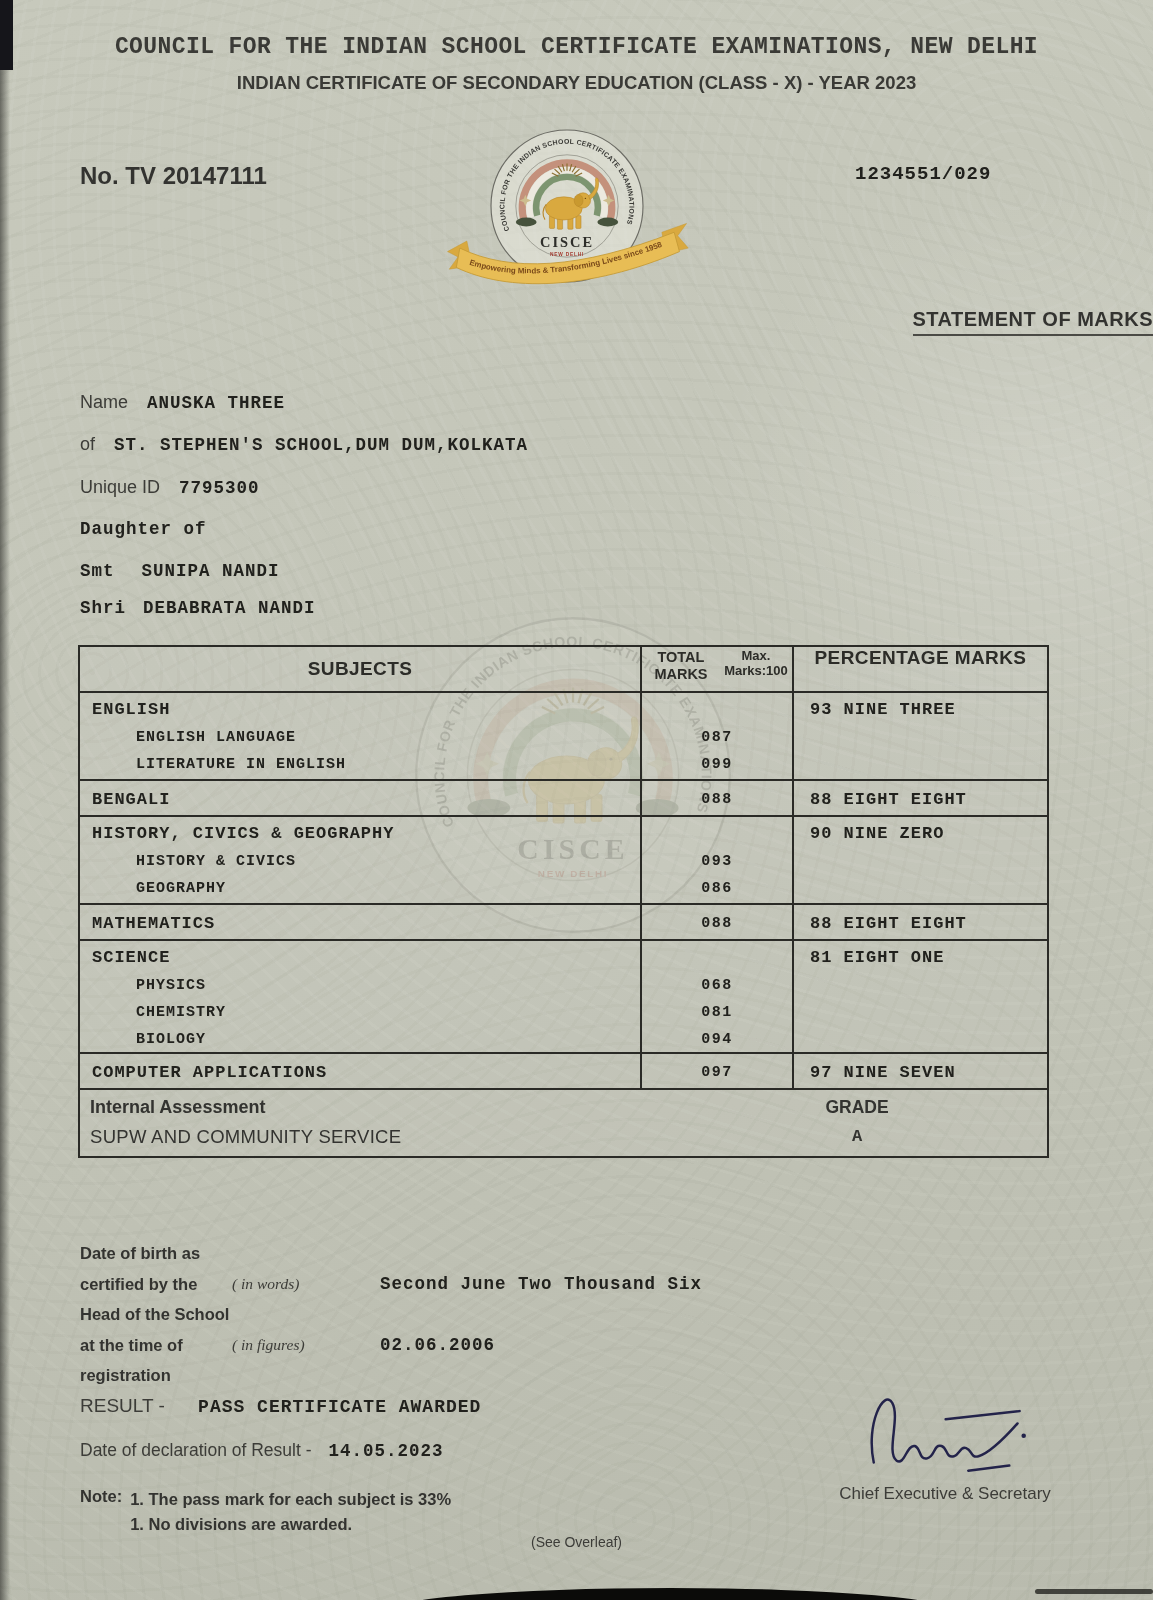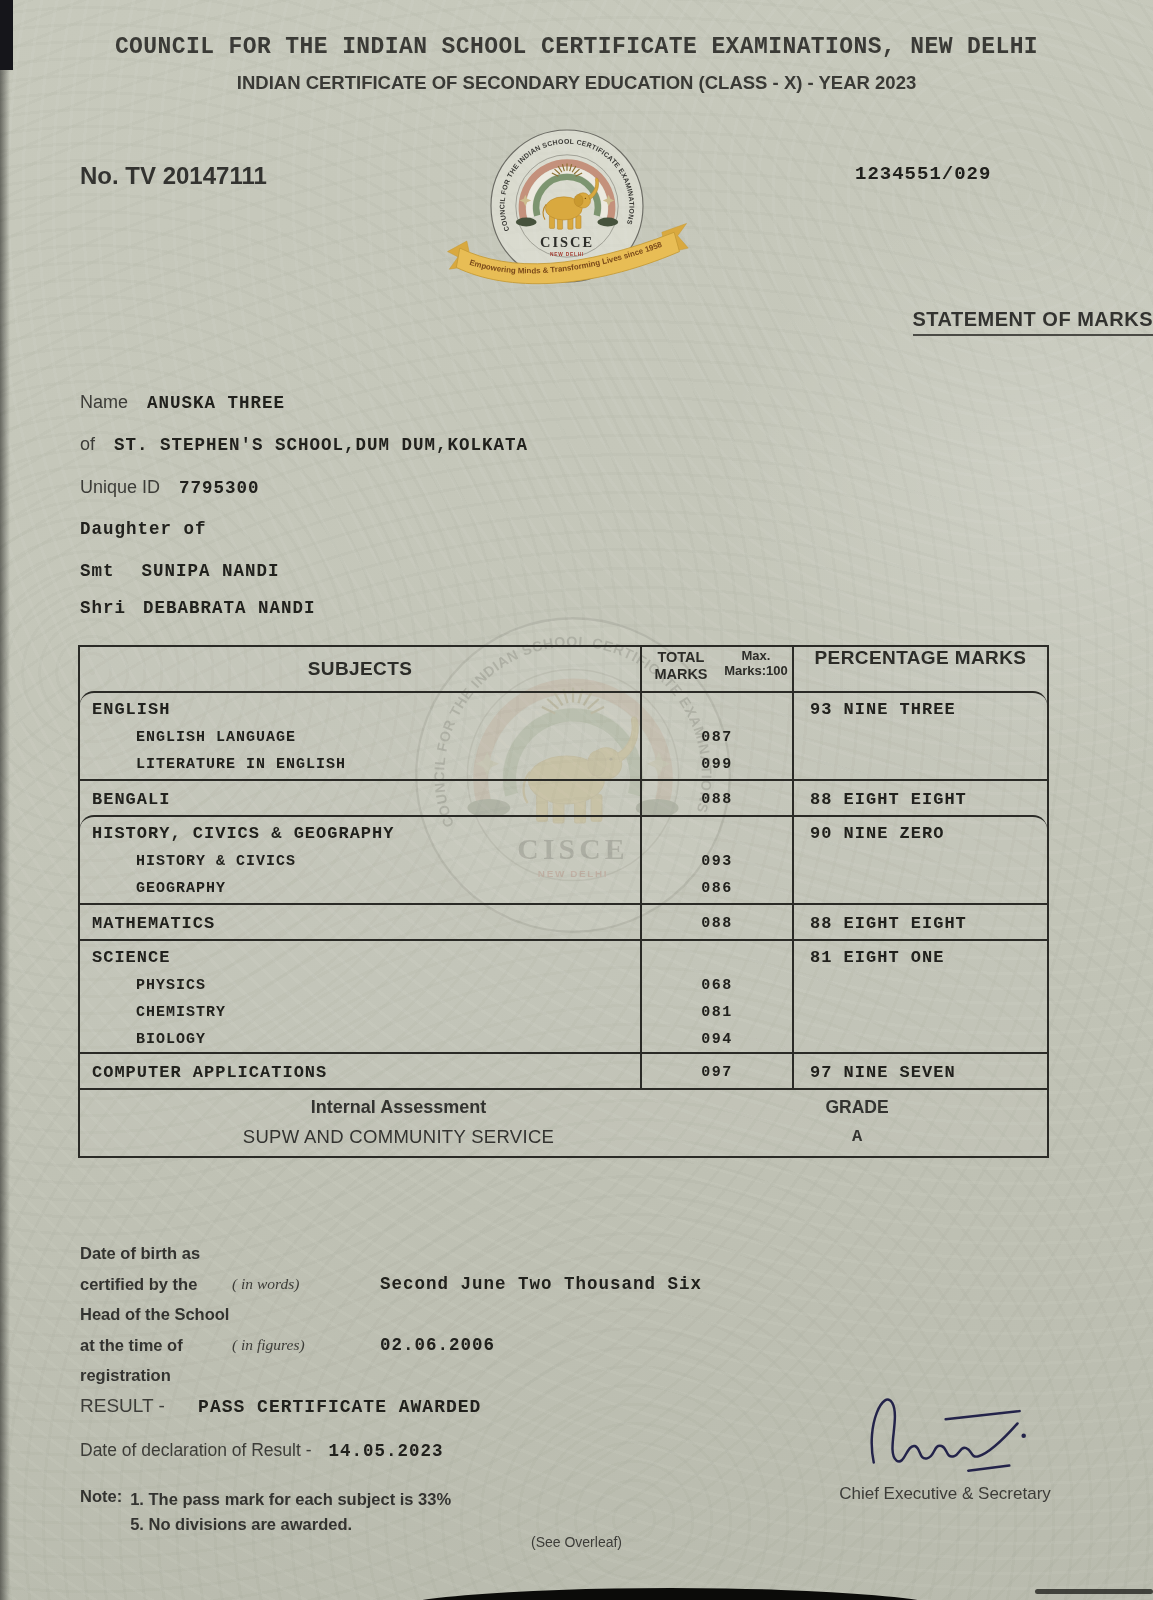--- a/index.html
+++ b/index.html
@@ -68,25 +68,25 @@
     font-weight:bold; font-size:15px; letter-spacing:1px; color:#21211d;}
   .mk-spacer{height:31px;}
   .mark{height:27px; line-height:27px; font-family:"Liberation Mono",monospace; font-weight:bold;
     font-size:15px; letter-spacing:1.5px; color:#21211d;}
   .pct{margin-top:7px; padding-left:16px; font-family:"Liberation Mono",monospace; font-weight:bold;
     font-size:17px; letter-spacing:1px; color:#21211d; white-space:nowrap;}
   .band.single{height:36px;}
   .band.single .subj{line-height:37px; height:36px;}
   .band.single .mark{line-height:37px; height:36px;}
   .band.single .pct{margin-top:0; line-height:37px;}
-  .band.b-eng,.band.b-hist{height:88px; padding-bottom:0;border-radius:14px;}
+  .band.b-eng,.band.b-hist{height:88px; padding-bottom:0;}
   .band.b-sci{height:113px;}
   .ia-band{border-top:2.5px solid #2a2a26; padding:3px 0 5px 0;}
   .ia-line{display:flex; align-items:center; height:29px;}
-  .ia-lbl{flex:1; padding-left:10px; font-size:18px; font-weight:bold; color:#333330;text-align:center;}
+  .ia-lbl{flex:1; padding-left:10px; font-size:18px; font-weight:bold; color:#333330;}
   .ia-lbl.reg{font-weight:normal; font-size:18.5px; letter-spacing:.3px;}
   .ia-right{width:300px; margin-right:40px; text-align:center; font-size:17.5px; font-weight:bold; color:#333330;}
   .ia-right.mono{font-size:17px;}
 
   
   .dob{position:absolute; left:80px; top:1238px; width:760px; font-size:16.5px; font-weight:bold; color:#333330;}
   .dob .drow{position:relative; height:30.5px; line-height:30.5px;}
   .dob .inw{position:absolute; left:152px; font-weight:normal; font-style:italic; font-size:15.5px; color:#3c3c38;font-family:Liberation Serif, serif;}
   .dob .dval{position:absolute; left:300px; font-size:17.5px; letter-spacing:1px; font-style:normal;}
 
@@ -344,21 +344,21 @@
 
   <div class="decl-line">
     <span>Date of declaration of Result -</span>
     <span class="mono d-val">14.05.2023</span>
   </div>
 
   <div class="note">
     <span class="note-prefix">Note:</span>
     <div class="note-lines">
       <div>1. The pass mark for each subject is 33%</div>
-      <div>5. No divisions are awarded.</div>
+      <div>1. No divisions are awarded.</div>
     </div>
   </div>
 
   <svg class="sig-svg" viewBox="0 0 185 105">
     <g fill="none" stroke="#23234a" stroke-width="2.4" stroke-linecap="round">
       <path d="M 28 88 C 20 50 38 16 46 30 C 54 44 40 78 50 86 C 58 92 60 70 68 72 C 74 74 72 86 80 84 C 88 82 86 70 94 72 C 100 74 98 84 106 82 C 112 80 112 72 118 74 C 124 76 122 84 130 82 C 140 79 152 68 168 50"></path>
       <path d="M 98 46 L 170 38"></path>
       <path d="M 120 96 L 160 91"></path>
     </g>
     <circle cx="174" cy="62" r="2.2" fill="#23234a"></circle>

